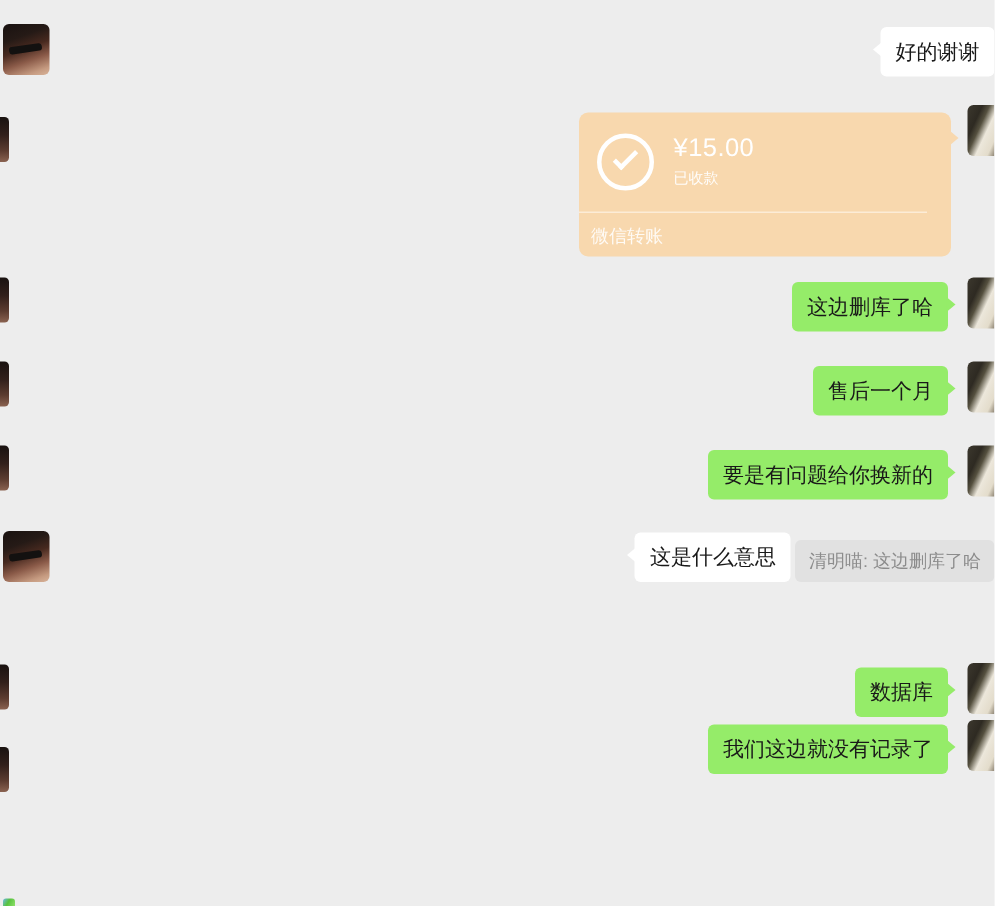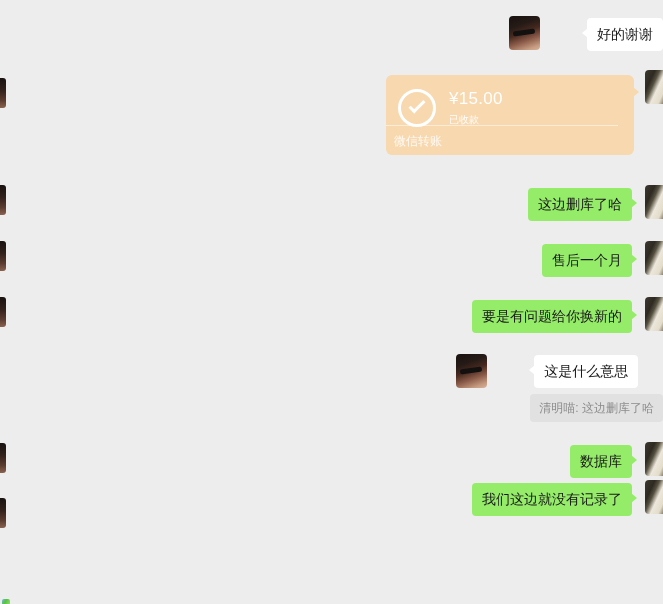--- a/index.html
+++ b/index.html
@@ -1,21 +1,21 @@
 <!DOCTYPE html>
 <html><head>
 <meta charset="utf-8">
 <style>
   * { margin:0; padding:0; box-sizing:border-box; }
   html,body { width:663px; height:604px; }
   body { font-family:"Liberation Sans","DejaVu Sans",sans-serif; }
   .screen { position:relative; width:663px; height:604px; background:#ededed; overflow:hidden; }
 
   .row { position:absolute; left:0; right:0; display:flex; align-items:flex-start; }
-  .row.left  { justify-content:flex-end;gap:40px; }
+  .row.left  { justify-content:space-between;gap:40px; }
   .row.right { justify-content:flex-end; }
 
   .r1{top:16px} .r2{top:70px} .r3{top:185px} .r4{top:241px} .r5{top:297px}
   .r6{top:354px} .r7{top:442px} .r8{top:480px} .r9{top:556px}
 
   
   .avatar { width:31px; height:34px; border-radius:4px; flex:0 0 auto; position:relative; overflow:hidden; }
   .av-left {
     margin-left:2px;
     background:
@@ -37,27 +37,27 @@
   
   .bubble { position:relative; max-width:420px; padding:9px 10px; border-radius:4px;
       font-size:14px; line-height:15px; color:#191919; }
   .bubble.white { background:#ffffff; margin-left:7px; margin-top:2px; }
   .bubble.green { background:#95ec69; margin-top:3px; }
   .tail { position:absolute; width:0; height:0; border-top:5px solid transparent; border-bottom:5px solid transparent; }
   .tail-left  { left:-5px; top:10px; border-right:6px solid #ffffff; }
   .tail-right { right:-5px; top:10px; border-left:6px solid #95ec69; }
 
   
-  .msg-col { display:flex; flex-direction:column; align-items:flex-start; }
+  .msg-col { display:flex; flex-direction:row; align-items:flex-start; }
   .bubble.white.mt1 { margin-top:1px; }
   .quote { margin-left:3px; margin-top:6px; background:#e1e1e1; border-radius:4px;
       padding:7px 9px; font-size:12px; line-height:14px; color:#8c8c8c; }
 
   
-  .transfer-card { position:relative; width:248px; height:80px; margin-top:5px;
+  .transfer-card { position:relative; width:248px; height:96px; margin-top:5px;
       background:#f8d8ae; border-radius:6px; color:#ffffff; }
   .tail-card { position:absolute; right:-5px; top:12px; width:0; height:0;
       border-top:5px solid transparent; border-bottom:5px solid transparent; border-left:6px solid #f8d8ae; }
   .card-main { display:flex; align-items:center; padding:14px 0 0 12px; }
   .check-circle { width:38px; height:38px; border:3px solid #ffffff; border-radius:50%; position:relative; flex:0 0 auto; }
   .check-mark { position:absolute; left:8px; top:9px; width:16px; height:8px;
       border-left:3px solid #ffffff; border-bottom:3px solid #ffffff; transform:rotate(-45deg); }
   .card-texts { margin-left:13px; }
   .amount { font-size:17px; line-height:19px; letter-spacing:0.3px; }
   .status { font-size:10px; line-height:15px; margin-top:4px; opacity:0.95; }

